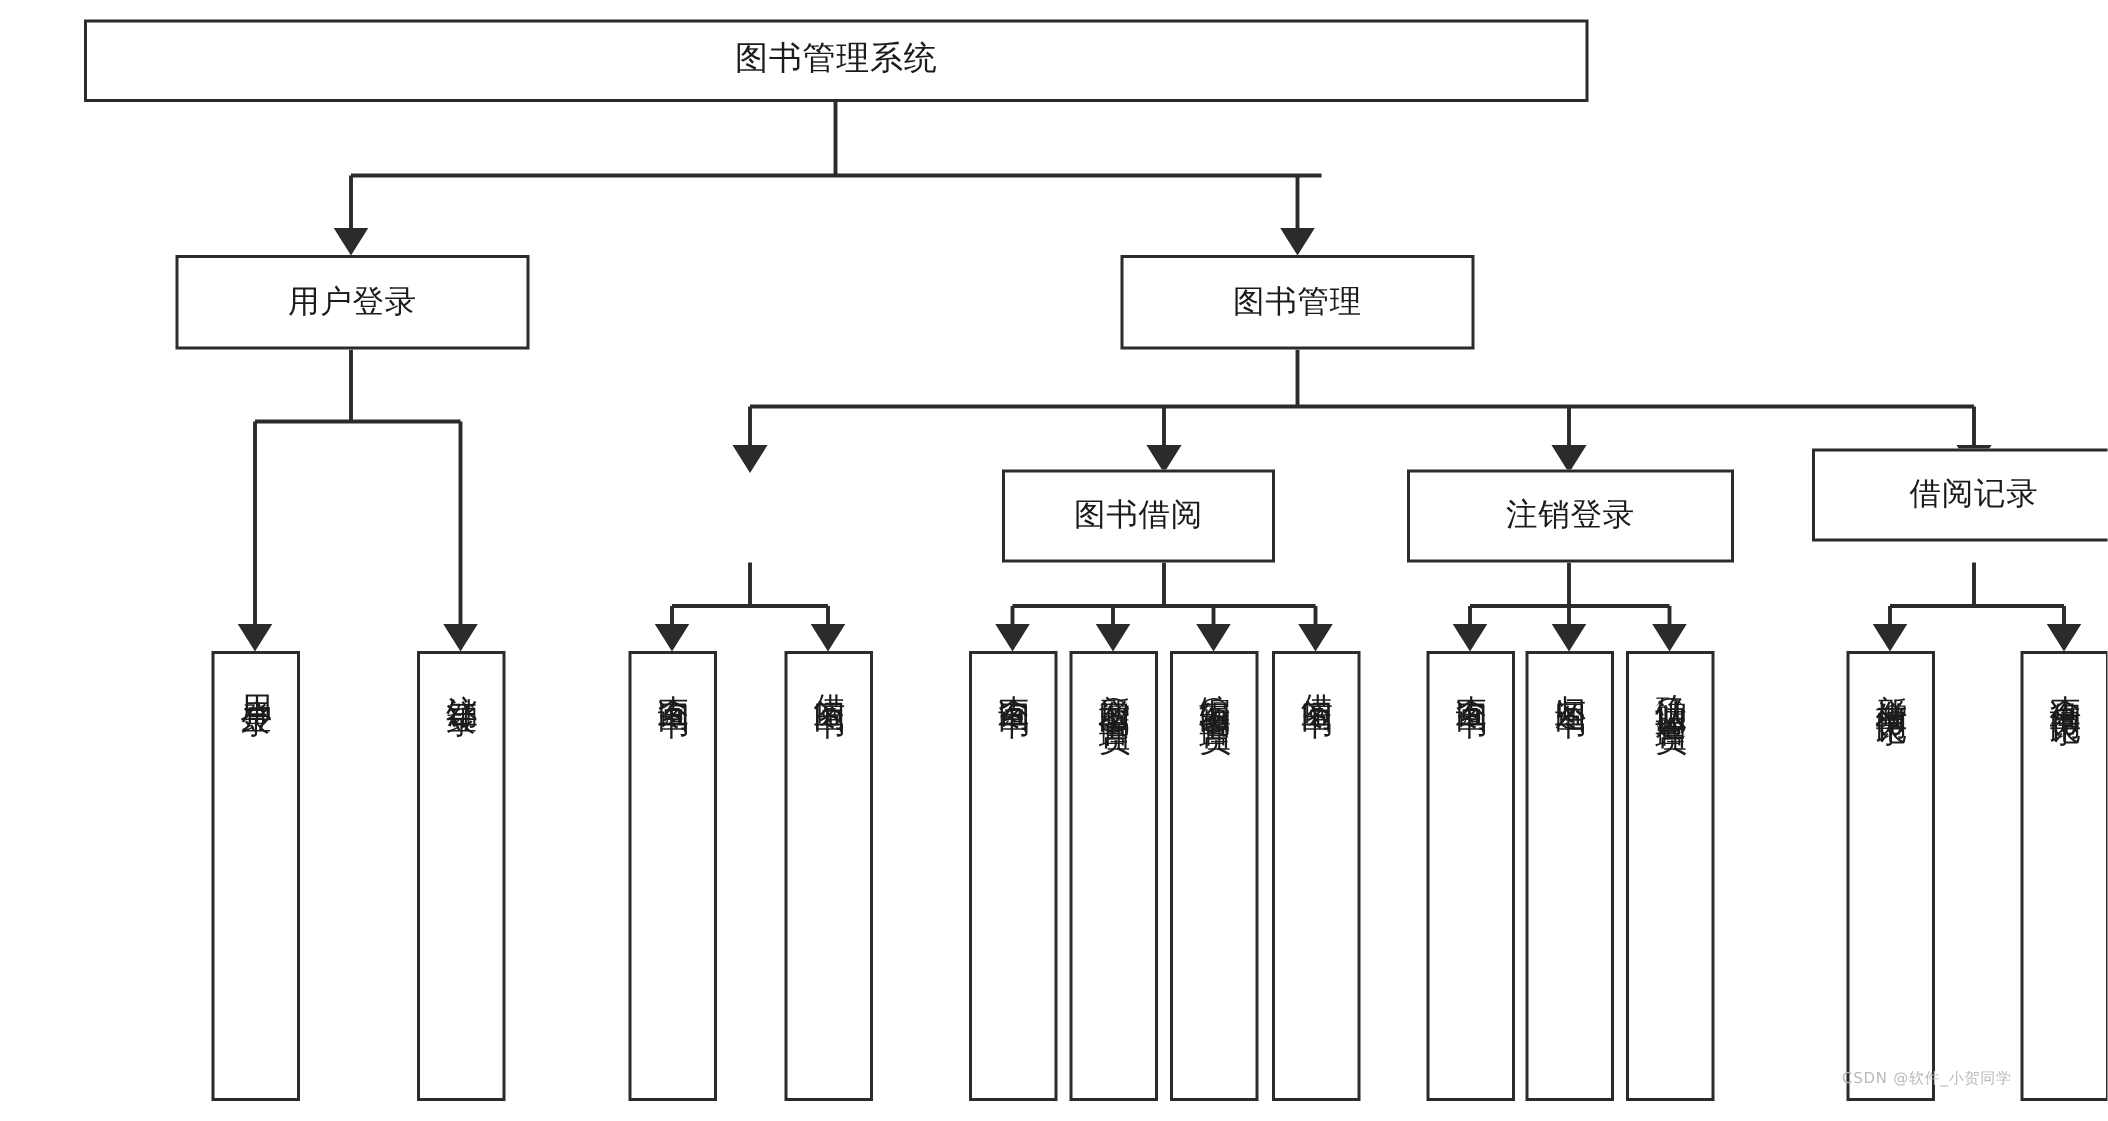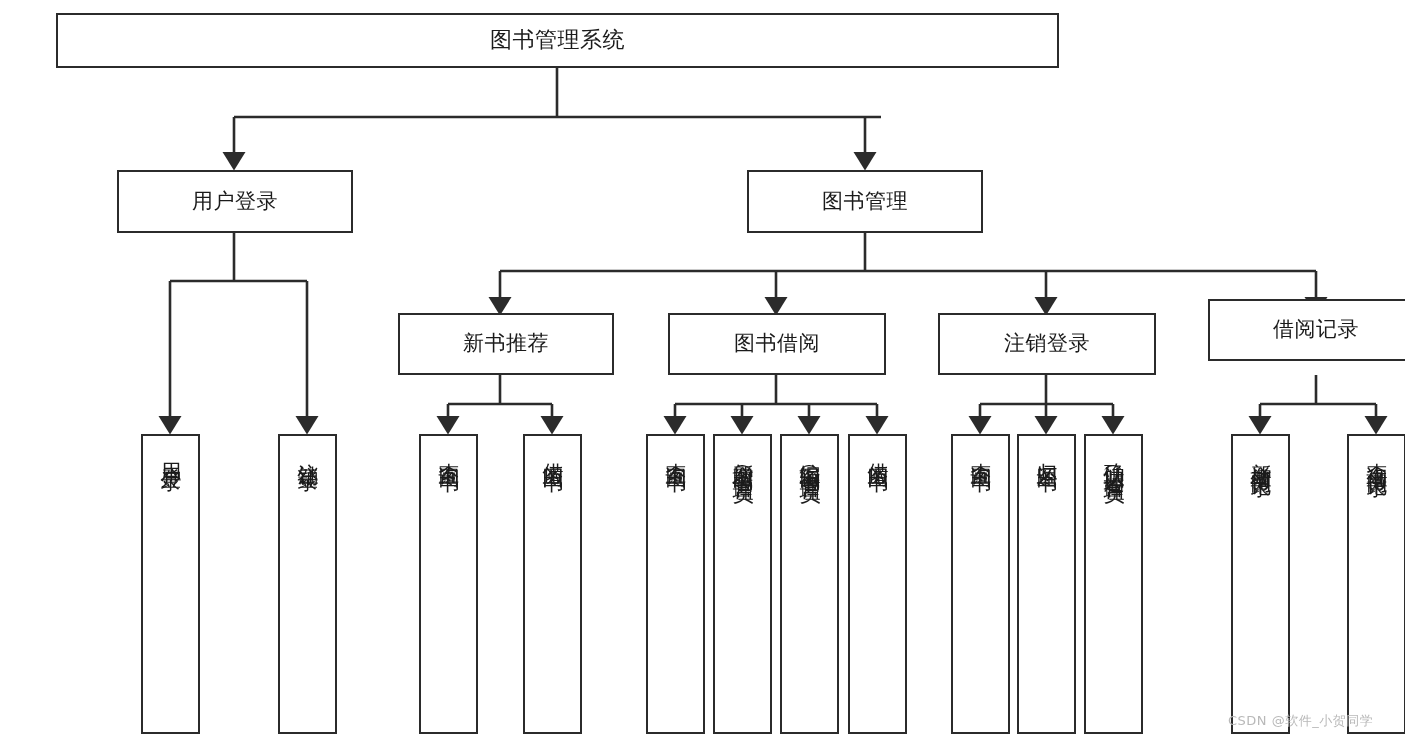--- a/index.html
+++ b/index.html
@@ -62,21 +62,21 @@
     writing-mode: vertical-rl;
     text-orientation: upright;
     font-size: 21px;
     letter-spacing: 3px;
     line-height: 1;
   }
   .watermark {
     position: absolute;
     left: 1192px;
     top: 712px;
-    font-size: 13px;
+    font-size: 10px;
     color: #b9b9b9;
     white-space: nowrap;
     letter-spacing: 0.5px;
   }
 </style>
 </head>
 <body>
 
 <div id="diagram-root">
 
@@ -134,24 +134,21 @@
     <span class="node-label">图书管理系统</span>
   </div>
 
   <div class="node h" style="left:81px; top:170px; width:236px; height:63px;">
     <span class="node-label">用户登录</span>
   </div>
   <div class="node h" style="left:711px; top:170px; width:236px; height:63px;">
     <span class="node-label">图书管理</span>
   </div>
 
-  <div class="node h" style="left:362px; top:313px; width:216px; height:62px;">
-    <span class="node-label">新书推荐</span>
-  </div>
-  <div class="node h" style="left:632px; top:313px; width:218px; height:62px;">
+  <div class="node h" style="left:632px; top:313px; width:182px; height:62px;">
     <span class="node-label">图书借阅</span>
   </div>
   <div class="node h" style="left:902px; top:313px; width:218px; height:62px;">
     <span class="node-label">注销登录</span>
   </div>
   <div class="node h" style="left:1172px; top:299px; width:216px; height:62px;">
     <span class="node-label">借阅记录</span>
   </div>
 
   <div class="node v" style="left:105px; top:434px; width:59px; height:300px;">

